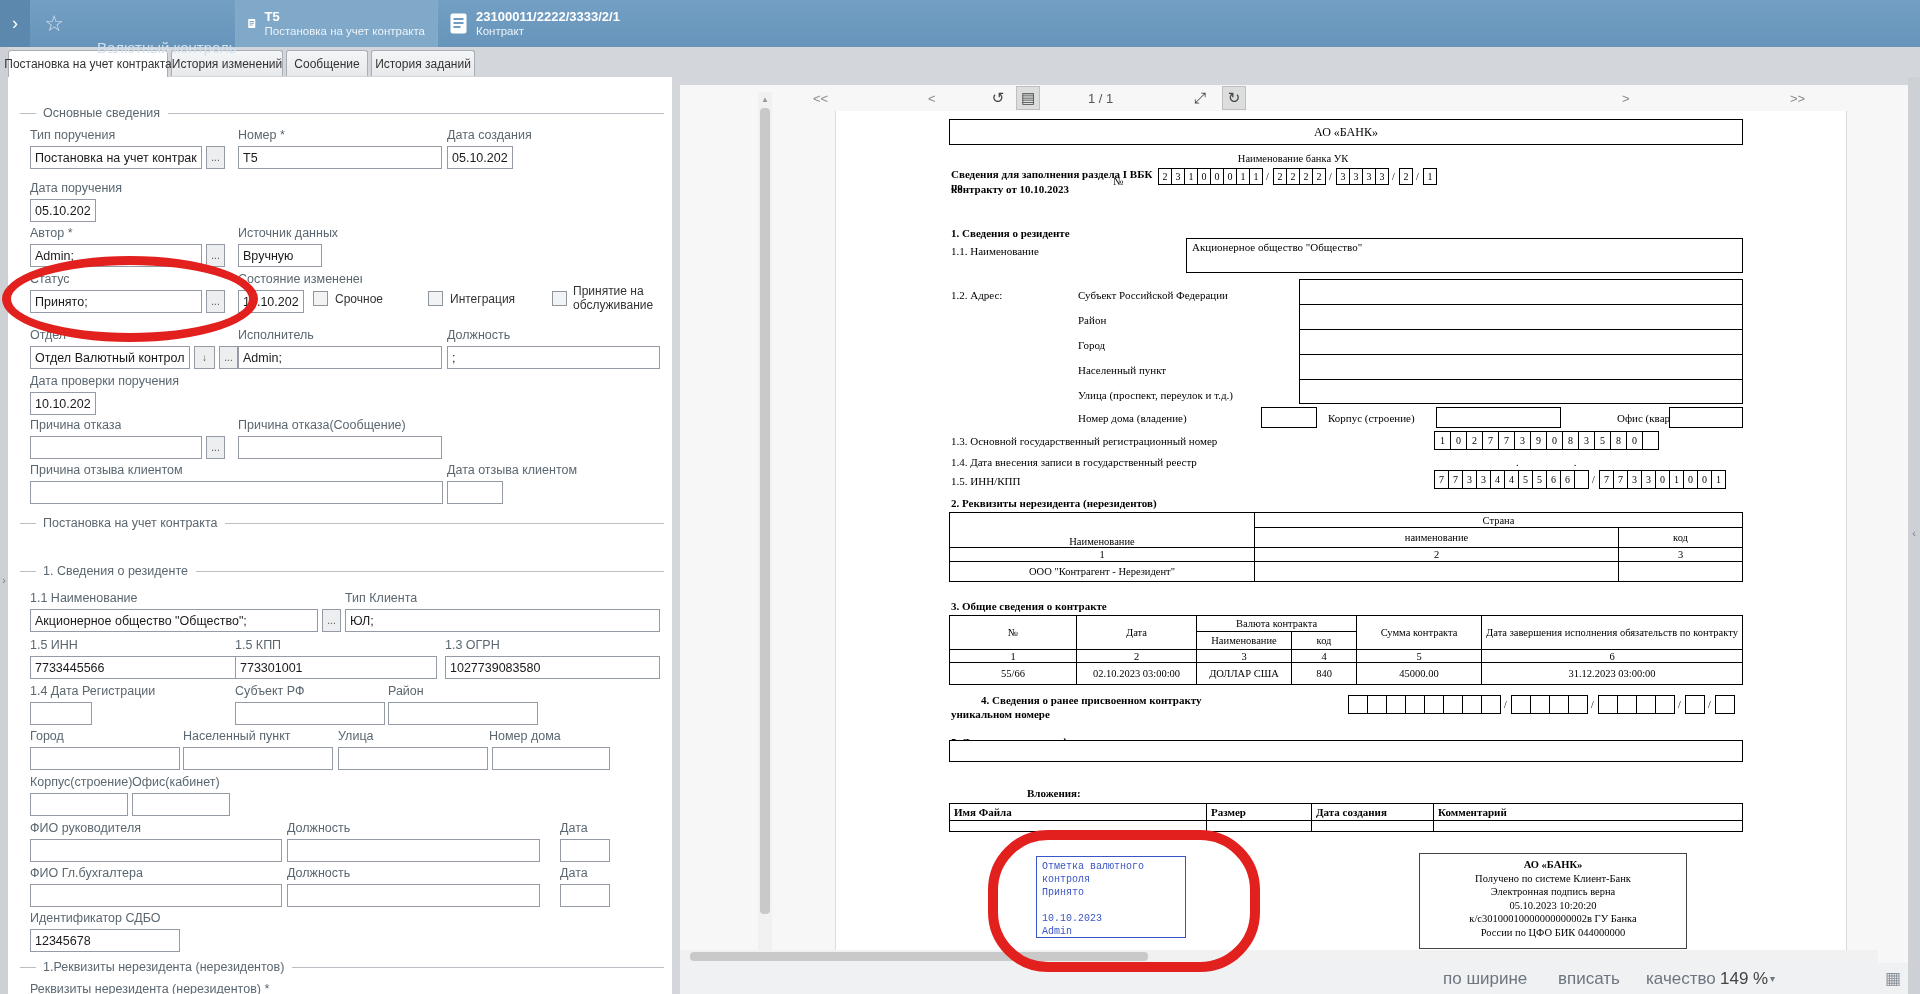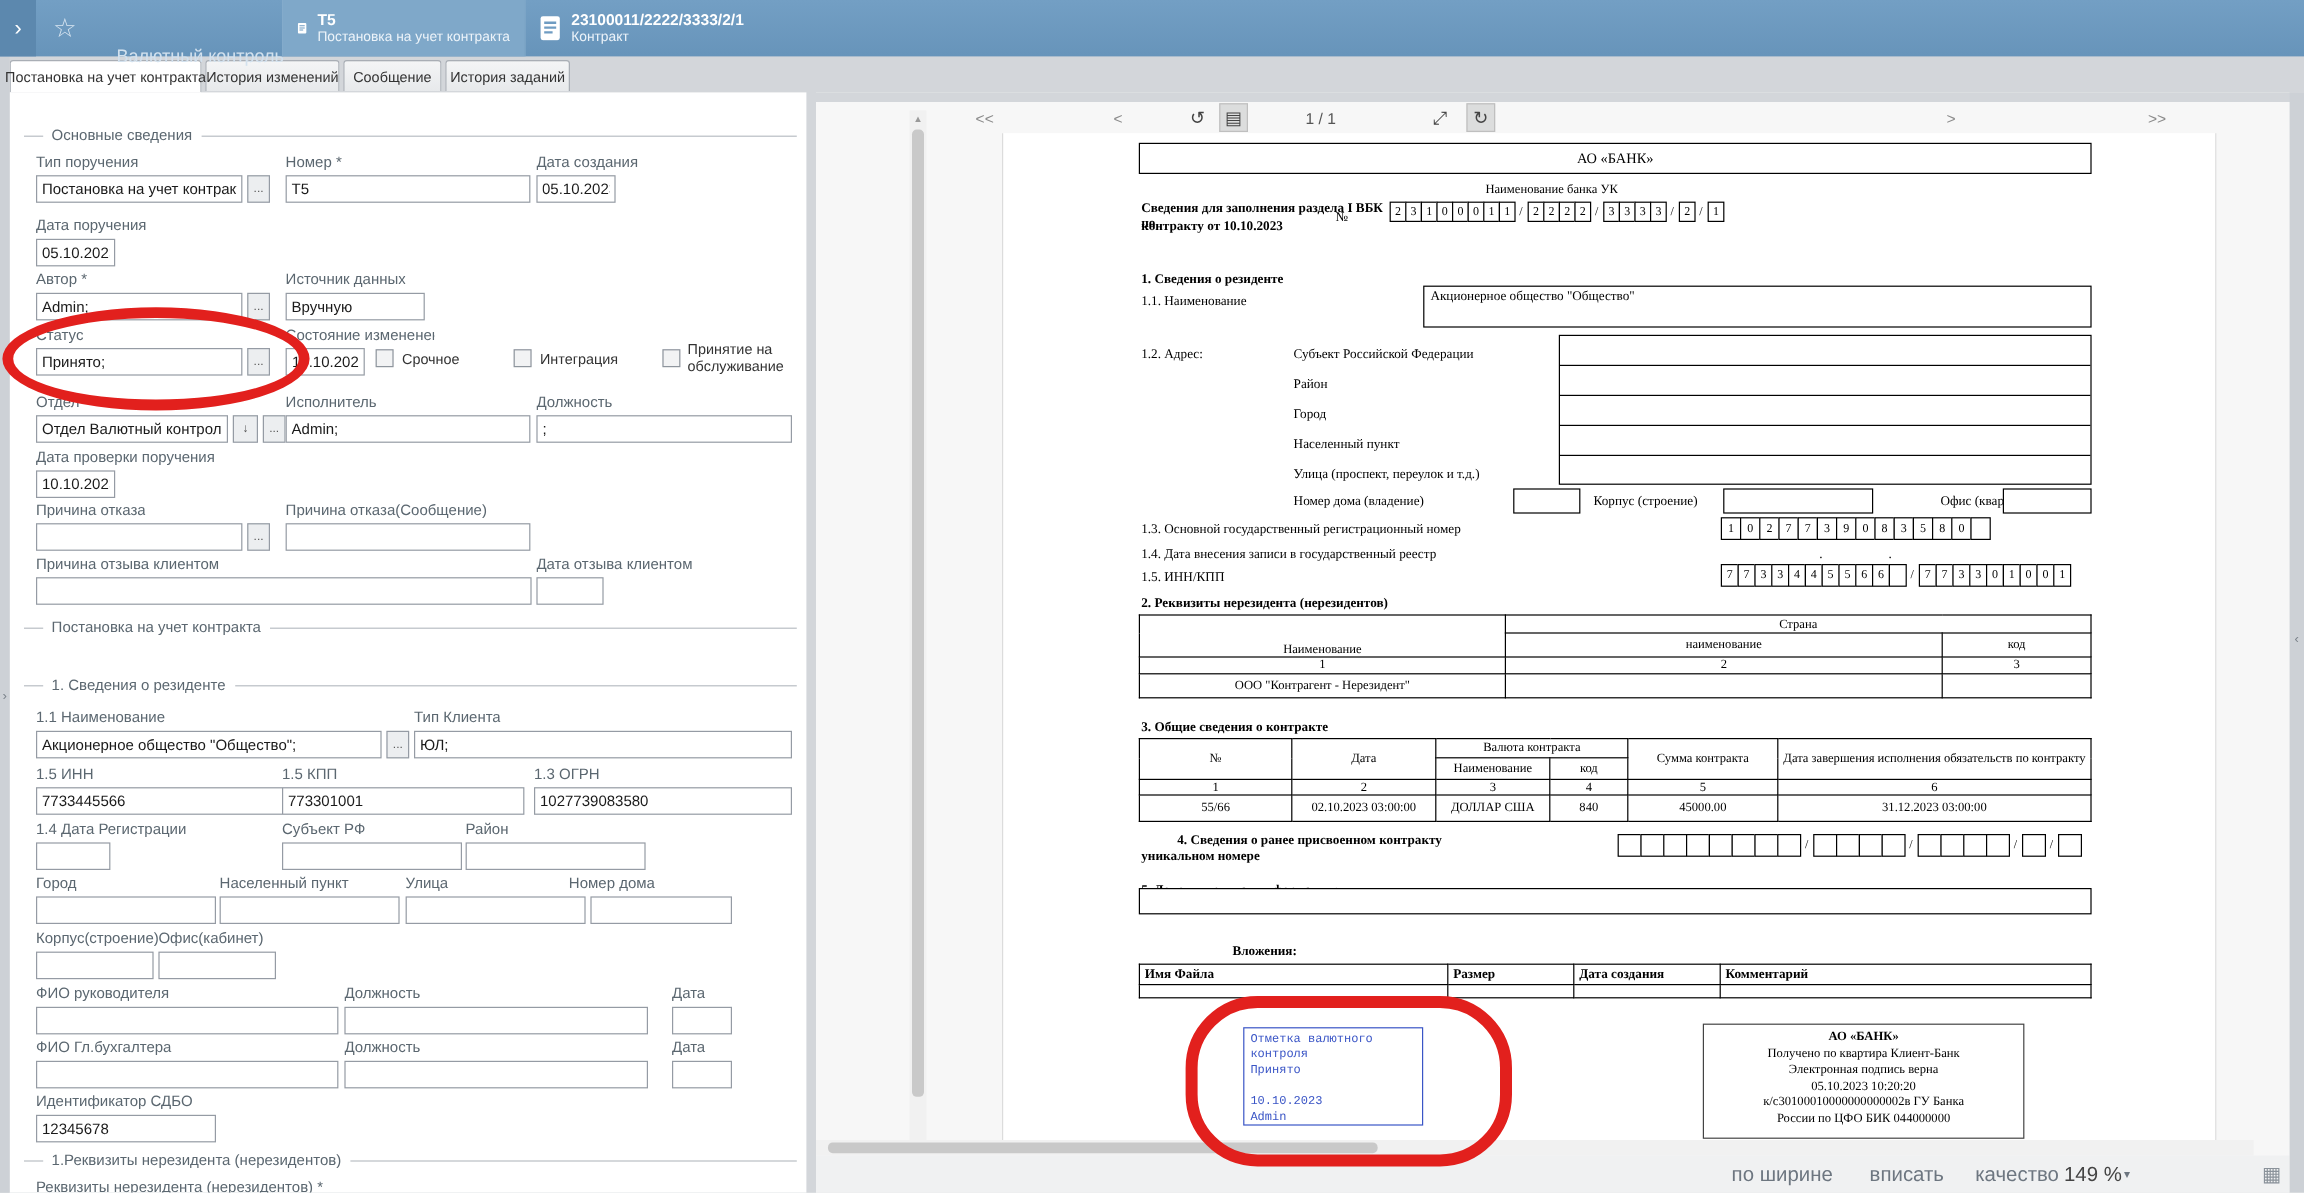--- a/index.html
+++ b/index.html
@@ -158,21 +158,21 @@
   <label class="flb" style="left:439px;top:51px;">Дата создания</label>
   <input class="inp" style="left: 439px; top: 69px; width: 66px;" readonly="" value="05.10.2023">
 
   <label class="flb" style="left:22px;top:104px;">Дата поручения</label>
   <input class="inp" style="left: 22px; top: 122px; width: 66px;" readonly="" value="05.10.2023">
 
   <label class="flb" style="left:22px;top:149px;">Автор  *</label>
   <input class="inp" style="left: 22px; top: 167px; width: 172px;" readonly="" value="Admin;">
   <button class="mbtn" style="left:198px;top:167px;">...</button>
   <label class="flb" style="left:230px;top:149px;">Источник данных</label>
-  <input class="inp" style="left: 230px; top: 167px; width: 116px;" readonly="" value="Вручную">
+  <input class="inp" style="left: 230px; top: 167px; width: 84px;" readonly="" value="Вручную">
 
   <label class="flb" style="left:22px;top:195px;">Статус</label>
   <input class="inp" style="left: 22px; top: 213px; width: 172px;" readonly="" value="Принято;">
   <button class="mbtn" style="left:198px;top:213px;">...</button>
   <label class="flb" style="left:230px;top:195px;width:124px;">Состояние измененено</label>
   <input class="inp" style="left: 230px; top: 213px; width: 66px;" readonly="" value="10.10.2023">
   <span class="cb" style="left:305px;top:214px;"></span>
   <span class="cb-lb" style="left:327px;top:215px;">Срочное</span>
   <span class="cb" style="left:420px;top:214px;"></span>
   <span class="cb-lb" style="left:442px;top:215px;">Интеграция</span>
@@ -233,21 +233,21 @@
   <input class="inp" style="left: 227px; top: 625px; width: 150px;" readonly="" value="">
   <label class="flb" style="left:380px;top:607px;">Район</label>
   <input class="inp" style="left: 380px; top: 625px; width: 150px;" readonly="" value="">
 
   <label class="flb" style="left:22px;top:652px;">Город</label>
   <input class="inp" style="left: 22px; top: 670px; width: 150px;" readonly="" value="">
   <label class="flb" style="left:175px;top:652px;">Населенный пункт</label>
   <input class="inp" style="left: 175px; top: 670px; width: 150px;" readonly="" value="">
   <label class="flb" style="left:330px;top:652px;">Улица</label>
   <input class="inp" style="left: 330px; top: 670px; width: 150px;" readonly="" value="">
-  <label class="flb" style="left:466px;top:652px;text-align:center;">Номер дома</label>
+  <label class="flb" style="left:481px;top:652px;text-align:center;">Номер дома</label>
   <input class="inp" style="left: 484px; top: 670px; width: 118px;" readonly="" value="">
 
   <label class="flb" style="left:22px;top:698px;">Корпус(строение)</label>
   <input class="inp" style="left: 22px; top: 716px; width: 98px;" readonly="" value="">
   <label class="flb" style="left:124px;top:698px;">Офис(кабинет)</label>
   <input class="inp" style="left: 124px; top: 716px; width: 98px;" readonly="" value="">
 
   <label class="flb" style="left:22px;top:744px;">ФИО руководителя</label>
   <input class="inp" style="left: 22px; top: 762px; width: 252px;" readonly="" value="">
   <label class="flb" style="left:279px;top:744px;">Должность</label>
@@ -522,21 +522,21 @@
 
     <div class="stamp-vc">
         <div>Отметка валютного контроля</div>
         <div>Принято</div>
         <div>&nbsp;</div>
         <div>10.10.2023</div>
         <div>Admin</div>
       </div>
     <div class="stamp-bank">
         <div>АО «БАНК»</div>
-        <div>Получено по квартира Клиент-Банк</div>
+        <div>Получено по системе Клиент-Банк</div>
         <div>Электронная подпись верна</div>
         <div>05.10.2023 10:20:20</div>
         <div>к/с30100010000000000002в ГУ Банка</div>
         <div>России по ЦФО БИК 044000000</div>
       </div>
   </div>
 
   <div class="hscroll">
     <span class="thumb"></span>
   </div>

